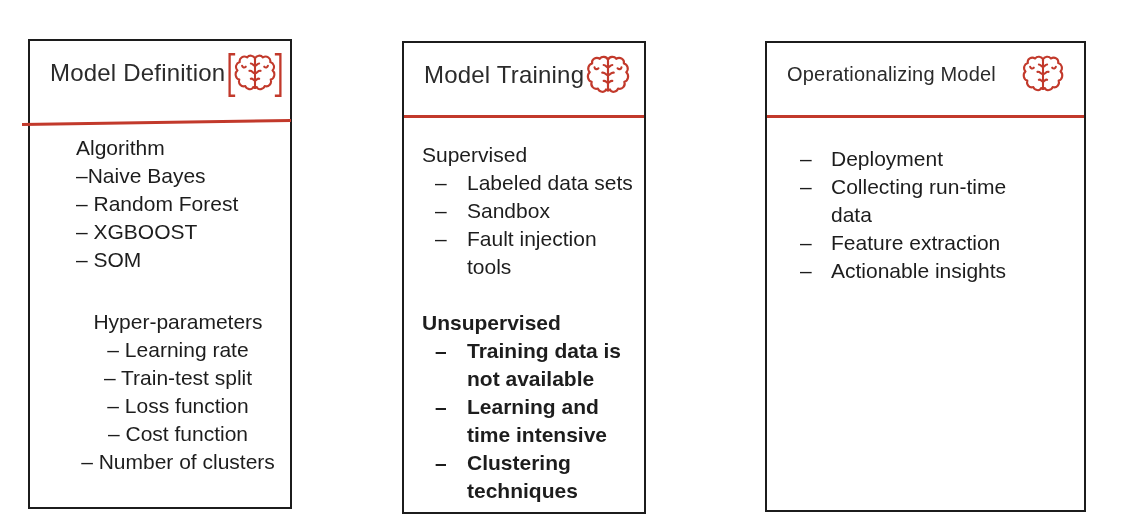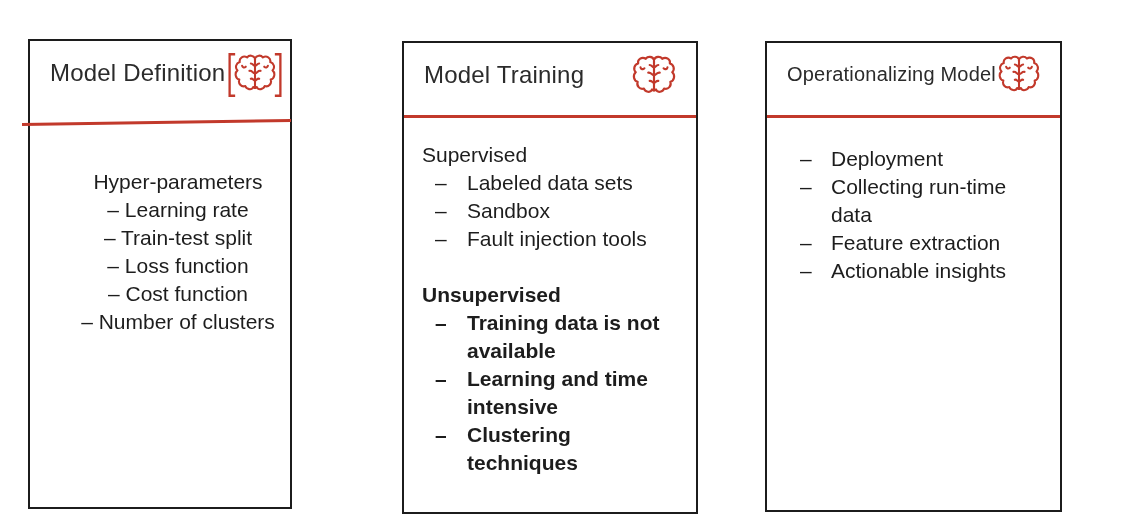--- a/index.html
+++ b/index.html
@@ -81,35 +81,45 @@
     <header class="card-header">
       <h2 class="card-title">Model Definition</h2>
       <svg class="icon" width="60" height="48" viewBox="0 0 128 104" aria-hidden="true">
         <path class="stroke-sq" d="M21 7 H9 V97 H21"></path>
         <use href="#brain-sym" x="14" y="2" width="100" height="100"></use>
         <path class="stroke-sq" d="M107 7 H119 V97 H107"></path>
       </svg>
     </header>
     <div class="divider"></div>
     <div class="card-body">
+      <div class="section">
+        <div class="heading">Algorithm</div>
+        <div>
+
+        <div class="line">–Naive Bayes</div>
+            <div class="line">– Random Forest</div>
+            <div class="line">– XGBOOST</div>
+            <div class="line">– SOM</div>
+          </div>
+      </div>
       <div class="section gap-lg">
         <div class="heading">Hyper-parameters</div>
         <div>
 
         <div class="line">– Learning rate</div>
             <div class="line">– Train-test split</div>
             <div class="line">– Loss function</div>
             <div class="line">– Cost function</div>
             <div class="line">– Number of clusters</div>
           </div>
       </div>
     </div>
   </section>
 
-  <section class="card" id="card-1" style="left:402px;top:41px;width:296px;height:473px">
+  <section class="card" id="card-1" style="left:402px;top:41px;width:244px;height:473px">
     <header class="card-header">
       <h2 class="card-title">Model Training</h2>
       <svg class="icon" width="48" height="48" viewBox="0 0 100 100" aria-hidden="true">
         <use href="#brain-sym" width="100" height="100"></use>
       </svg>
     </header>
     <div class="divider"></div>
     <div class="card-body">
       <div class="section">
         <div class="heading">Supervised</div>
@@ -147,21 +157,21 @@
 
             <div class="bullet">
               <span class="dash">–</span>
               <span class="bullet-text">Clustering techniques</span>
             </div>
           </div>
       </div>
     </div>
   </section>
 
-  <section class="card" id="card-2" style="left:765px;top:41px;width:297px;height:471px">
+  <section class="card" id="card-2" style="left:765px;top:41px;width:321px;height:471px">
     <header class="card-header">
       <h2 class="card-title">Operationalizing Model</h2>
       <svg class="icon" width="46" height="46" viewBox="0 0 100 100" aria-hidden="true">
         <use href="#brain-sym" width="100" height="100"></use>
       </svg>
     </header>
     <div class="divider"></div>
     <div class="card-body">
       <div class="section">
         <div>

